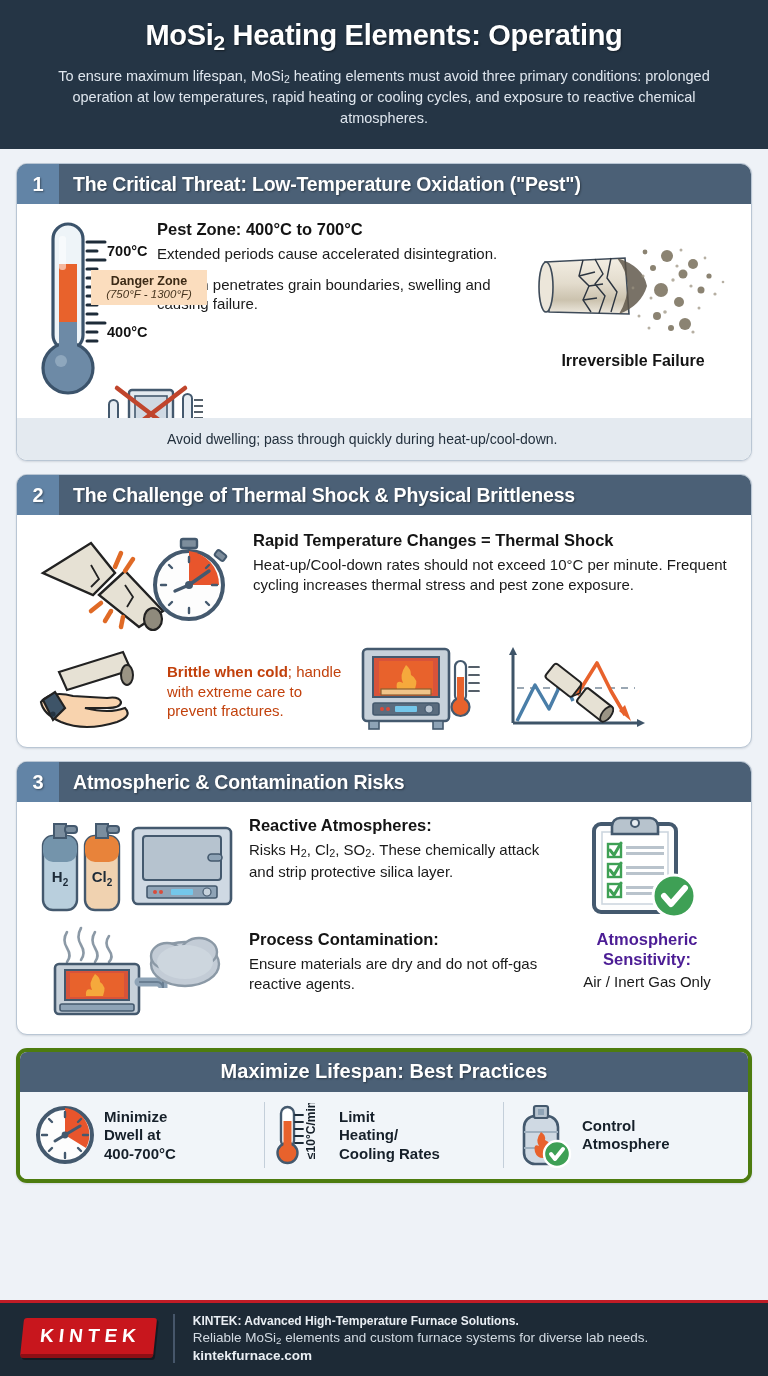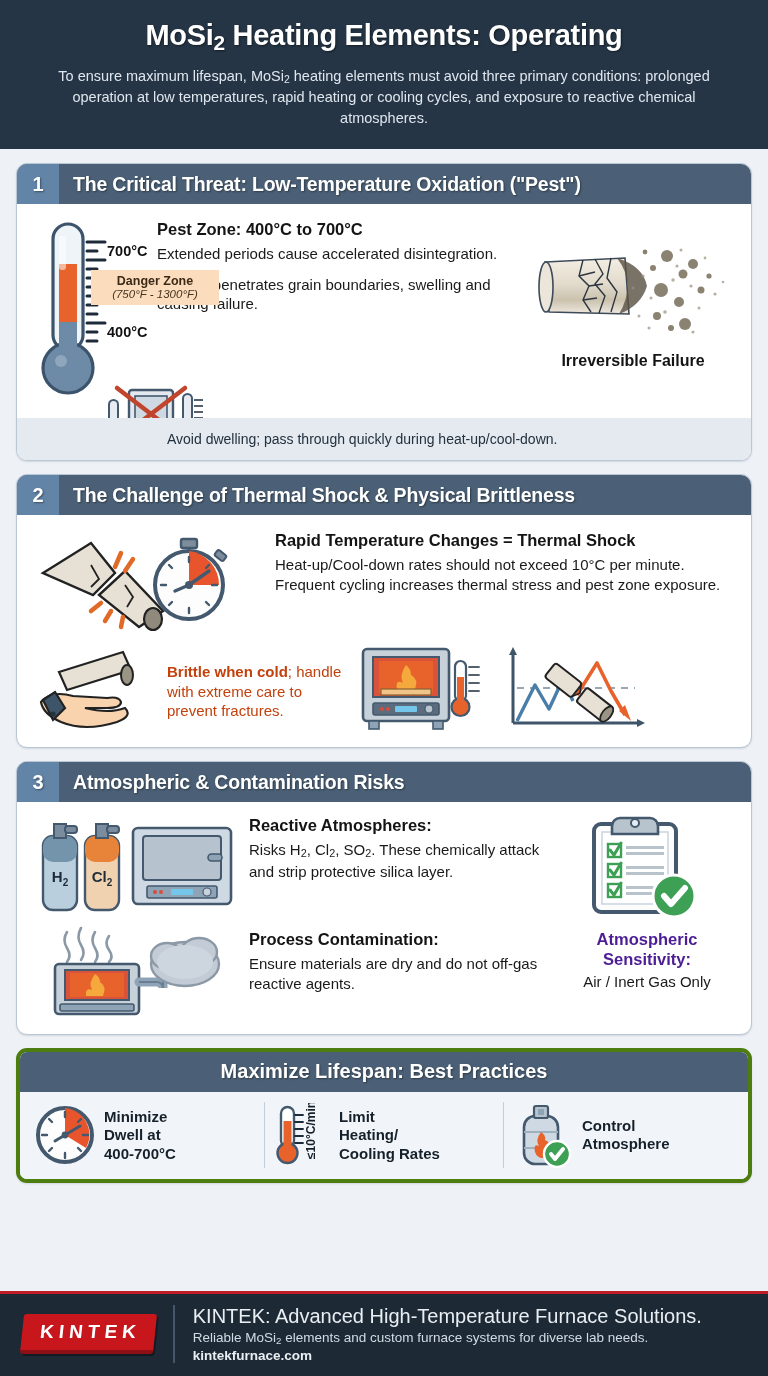--- a/index.html
+++ b/index.html
@@ -98,28 +98,28 @@
     display: flex; align-items: center;
     position: relative;
   }
   .dz-badge {
     position: absolute;
     left: 62px; top: 56px;
     background: #fbddbe;
     border-radius: 0;
     padding: 4px 9px 5px;
     text-align: center;
-    width: 128px;
+    width: 116px;
   }
   .dz-badge .t1 { font-size: 12.5px; font-weight: bold; color: #3c2a16; }
   .dz-badge .t2 { font-size: 11.5px; color: #4a3venue; color:#46341f;font-style:italic; }
   .tick-label { position: absolute; font-size: 14.5px; font-weight: bold; color: #111; }
 
   
-  .s2-top { display: flex; gap: 24px; }
+  .s2-top { display: flex; gap: 2px; }
   .s2-ill { width: 218px; flex: 0 0 218px; padding-top: 4px; }
   .s2-txt { flex: 1; padding: 6px 6px 0 4px; }
   .s2-bot { display: flex; gap: 6px; align-items: center; margin-top: 6px; }
   .s2-hand { width: 132px; flex: 0 0 132px; }
   .s2-hand-txt { width: 182px; flex: 0 0 182px; font-size: 15px; line-height: 1.3; color:#c2410c; }
   .s2-furn { width: 140px; flex: 0 0 140px; }
   .s2-graph { flex: 1; }
 
   
   .s3-row { display: flex; gap: 4px; align-items: flex-start; }
@@ -156,21 +156,21 @@
     color: #fff;
     font-size: 19px; font-weight: bold; letter-spacing: 5px;
     padding: 7px 14px 7px 18px;
     transform: skewX(-6deg);
     border-bottom: 4px solid #8e0f15;
     border-radius: 3px;
     box-shadow: 2px 2px 0 rgba(0,0,0,.35);
   }
   .f-divider { width: 2px; align-self: stretch; background: #46566a; }
   .f-text { color: #e9eef3; }
-  .f-text .l1 { font-size: 20px; font-weight: normal; }
+  .f-text .l1 { font-size: 12px; font-weight: bold; }
   .f-text .l2 { font-size: 13.5px; margin-top: 2px; color: #d3dbe3; }
   .f-text .l3 { font-size: 13.5px; font-weight: bold; margin-top: 2px; }
 </style>
 </head>
 <body>
 
 <div class="header">
   <h1>
     <span>MoSi</span><sub>2</sub><span> Heating Elements: Operating</span><br>
   </h1>

